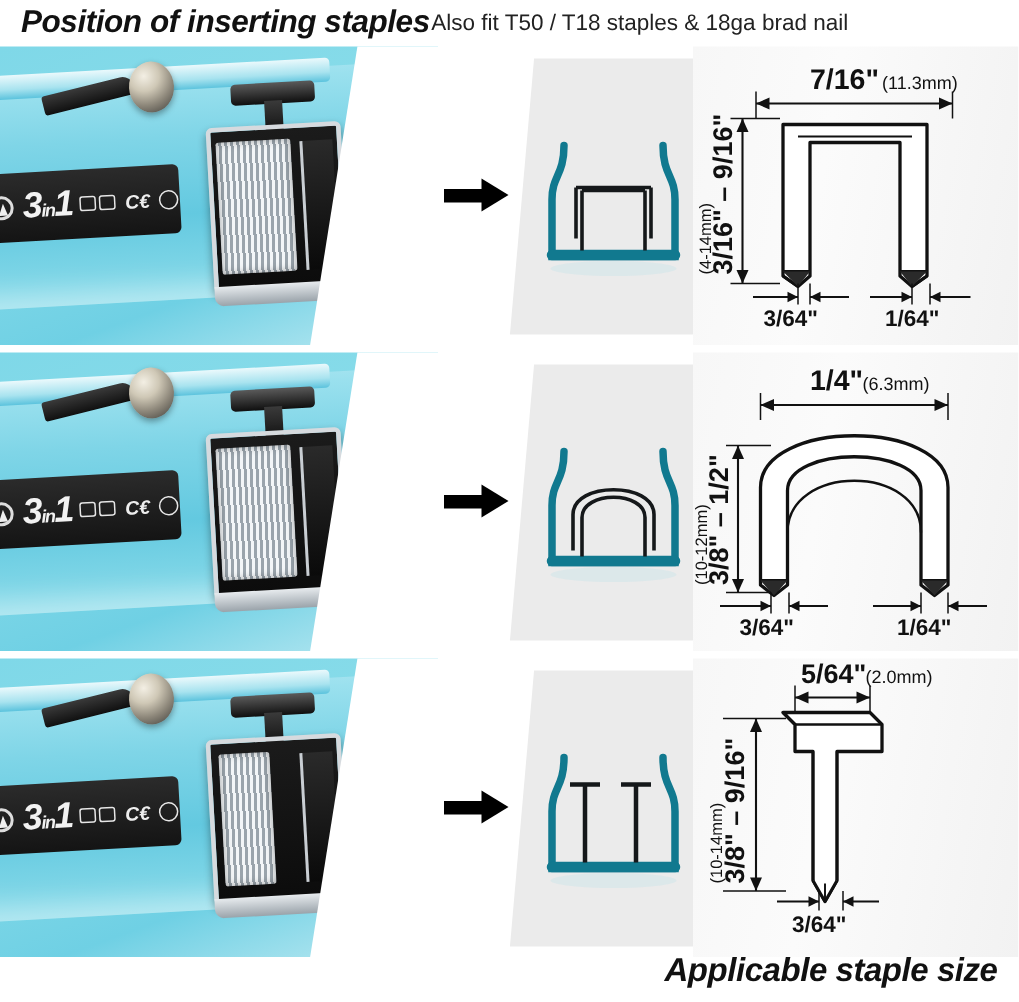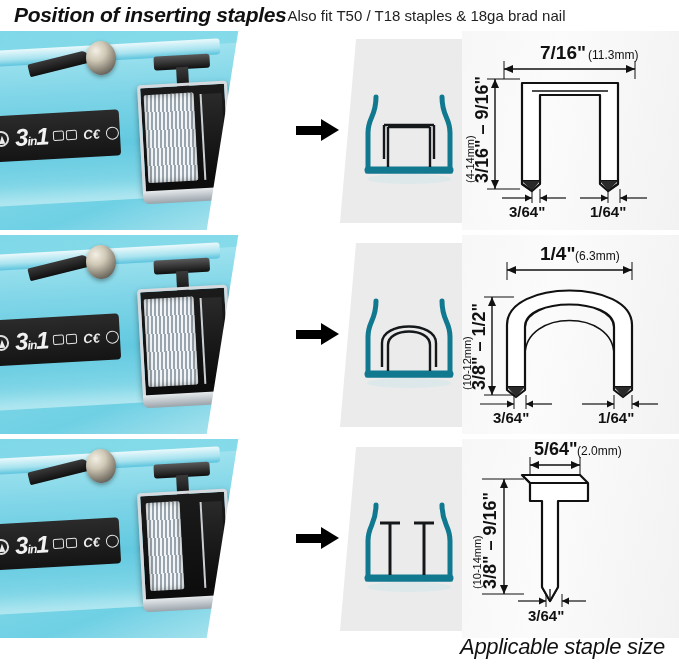--- a/index.html
+++ b/index.html
@@ -25,21 +25,21 @@
   .header-sub {
     font-size:15px; margin-left:1px; white-space:nowrap; color:#222;
   }
 
   
   .footer {
     position:absolute; bottom:4px; left:0; width:679px; height:34px;
     display:flex; align-items:center; justify-content:flex-end;
   }
   .footer-title {
-    font-size:22px; font-weight:normal; font-style:italic;
+    font-size:22px; font-weight:bold; font-style:italic;
     letter-spacing:-0.3px; margin-right:14px; color:#111;
   }
 
   
   .row { position:absolute; left:0; width:679px; height:199px; }
   .row-1 { top:31px; }
   .row-2 { top:235px; }
   .row-3 { top:439px; }
 
   

